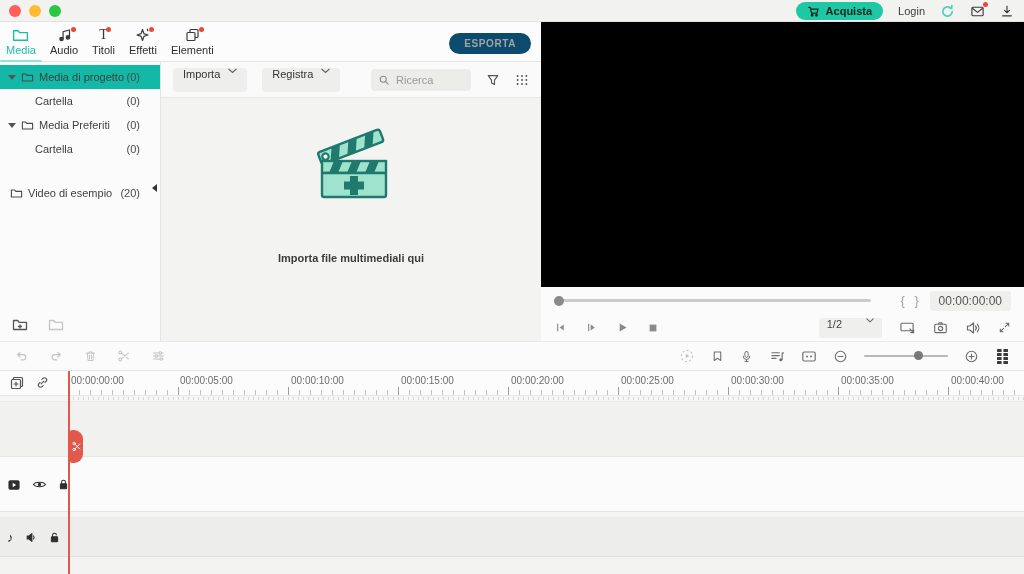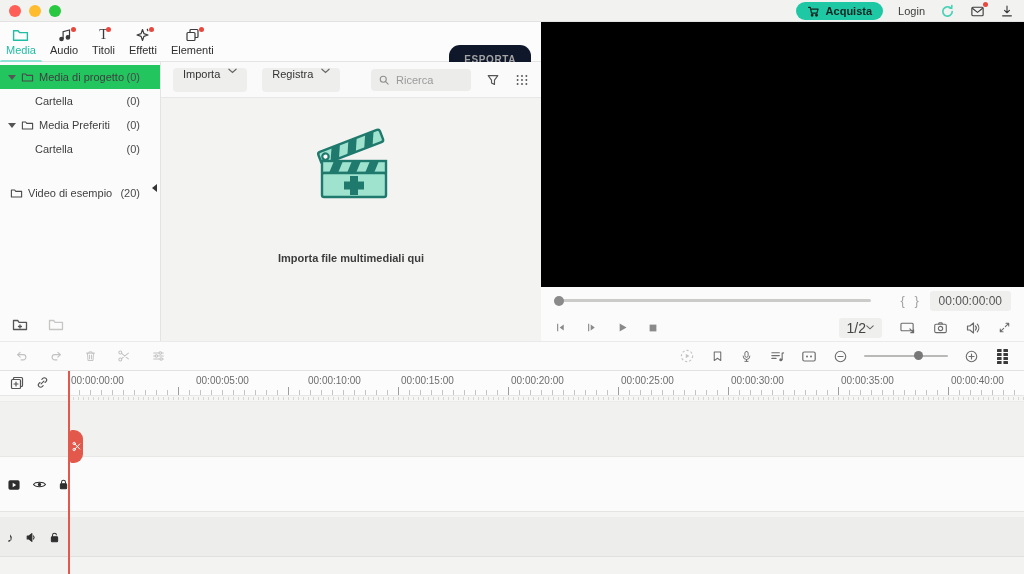--- a/index.html
+++ b/index.html
@@ -24,28 +24,28 @@
   
   .left-col { position:absolute; left:0; top:22px; width:541px; height:319px; background:#fbfbfb; }
   .tabbar { position:relative; height:40px; background:#fcfcfc; border-bottom:1px solid #e4e4e4; display:flex; gap:8px; padding-left:3px; }
   .tab { position:relative; display:flex; flex-direction:column; align-items:center; padding:4px 3px 0; font-size:11px; color:#2f2f2f; height:40px; }
   .tab .ticon { height:18px; display:flex; align-items:center; justify-content:center; position:relative; color:#3a3a3a; }
   .tab.active { color:#1fbda4; }
   .tab.active .ticon { color:#1fbda4; }
   .tab.active::after { content:""; position:absolute; left:-3px; right:-3px; bottom:-1px; height:3px; background:#8fe3d4; border-radius:2px; }
   .tab-dot { top:1px; right:-3px; position:absolute; width:5px; height:5px; background:#e8483d; border-radius:50%; }
   .serifT { font-family:"Liberation Serif", serif; font-size:14px; line-height:14px; }
-  .export-btn { position:absolute; right:10px; top:11px; height:28px; border-radius:11px; background:#0f172a; color:#a3a3a3; font-size:10px; font-weight:bold; letter-spacing:.6px; padding:0 15px; display:flex; align-items:center;margin-top:12px; }
+  .export-btn { position:absolute; right:10px; top:11px; height:21px; border-radius:11px; background:#0c4a6e; color:#a3a3a3; font-size:10px; font-weight:bold; letter-spacing:.6px; padding:0 15px; display:flex; align-items:center; }
 
   .panels { position:absolute; left:0; top:40px; right:0; bottom:0; display:flex; }
 
   
   .sidebar { width:161px; background:#fbfbfb; border-right:1px solid #e3e3e3; position:relative; padding-top:3px; font-size:11px; color:#3f3f3f; }
   .srow { height:24px; display:flex; align-items:center; position:relative; padding-left:8px; }
-  .srow.selected { background:#22c55e;padding-left:8px; }
+  .srow.selected { background:#14b8a6;padding-left:8px; }
   .caret { width:0; height:0; border-left:4px solid transparent; border-right:4px solid transparent; border-top:5px solid #555; margin-right:5px; }
   .srow .fold { margin-right:5px; color:#4a4a4a; }
   .srow .count { position:absolute; right:20px; color:#4a4a4a; }
   .srow.indent { padding-left:35px; }
   .srow.noicon-indent { padding-left:10px;margin-top:20px; }
   .collapse-handle { position:absolute; right:1px; top:119px; width:9px; height:14px; display:flex; align-items:center; justify-content:center; }
   .tri-left { width:0; height:0; border-top:4px solid transparent; border-bottom:4px solid transparent; border-right:5px solid #333; }
   .sidebar-bottom { position:absolute; left:12px; bottom:9px; display:flex; gap:20px; align-items:center; }
 
   
@@ -62,21 +62,21 @@
   
   .preview { position:absolute; left:541px; top:22px; width:483px; height:319px; background:#fbfbfb; }
   .video-area { position:absolute; left:0; top:0; right:0; height:265px; background:#000; }
   .scrub-row { position:absolute; left:0; right:0; top:265px; height:27px; display:flex; align-items:center; padding:0 13px; }
   .scrubber { width:317px; height:3px; background:#cbcbca; border-radius:2px; position:relative; }
   .scrub-thumb { position:absolute; left:0; top:-3.5px; width:10px; height:10px; border-radius:50%; background:#8a8a8a; }
   .brace { color:#a2a2a2; font-size:13px; width:14px; text-align:center; }
   .timecode { background:#efefee; border-radius:3px; height:20px; display:flex; align-items:center; padding:0 9px; font-size:12px; color:#555; margin-left:6px; }
   .transport { position:absolute; left:0; right:0; top:292px; height:27px; display:flex; align-items:center; padding:0 13px; gap:18px; color:#8a8a8a; }
   .t-right { display:flex; align-items:center; gap:17px; color:#6b6b6b; }
-  .quality-box { display:flex; align-items:center; gap:0; background:#efefee; border-radius:3px; height:20px; padding:0 8px; font-size:14px; color:#444; }
+  .quality-box { display:flex; align-items:flex-start; gap:24px; background:#efefee; border-radius:3px; height:20px; padding:0 8px; font-size:11px; color:#444; }
 
   
   .tl-toolbar { position:absolute; left:0; top:341px; width:1024px; height:30px; background:#fbfbfb; border-top:1px solid #eaeaea; border-bottom:1px solid #e2e2e2; display:flex; align-items:center; padding:0 14px; }
   .tb-left { display:flex; align-items:center; gap:20px; color:#c2c2c2; }
   .tb-right { display:flex; align-items:center; gap:16px; color:#6e6e6e; }
   .zoom-slider { width:84px; height:2px; background:#b9b9b8; border-radius:1px; position:relative; }
   .zoom-handle { position:absolute; left:60%; top:-4px; width:9px; height:9px; border-radius:50%; background:#787878; }
   .blocks { color:#3a3a3a; }
 
   
@@ -500,22 +500,22 @@
         </span>
       <span>
           <svg width="15" height="15" viewBox="0 0 16 16" fill="none" stroke="currentColor" stroke-width="1.2" stroke-linecap="round" stroke-linejoin="round">
             <path d="M6.5 9.5l3-3"></path>
             <path d="M7.3 4.6l1-1a2.4 2.4 0 0 1 3.4 3.4l-1 1"></path>
             <path d="M8.7 11.4l-1 1a2.4 2.4 0 0 1-3.4-3.4l1-1"></path>
           </svg>
         </span>
     </div>
     <span class="ruler-label" style="left:71px">00:00:00:00</span>
-    <span class="ruler-label" style="left:196px">00:00:05:00</span>
-    <span class="ruler-label" style="left:308px">00:00:10:00</span>
+    <span class="ruler-label" style="left:180px">00:00:05:00</span>
+    <span class="ruler-label" style="left:291px">00:00:10:00</span>
     <span class="ruler-label" style="left:401px">00:00:15:00</span>
     <span class="ruler-label" style="left:511px">00:00:20:00</span>
     <span class="ruler-label" style="left:621px">00:00:25:00</span>
     <span class="ruler-label" style="left:731px">00:00:30:00</span>
     <span class="ruler-label" style="left:841px">00:00:35:00</span>
     <span class="ruler-label" style="left:951px">00:00:40:00</span>
     <div class="ruler-minor"></div>
     <div class="ruler-major"></div>
   </div>
   <div class="tick-strip">

